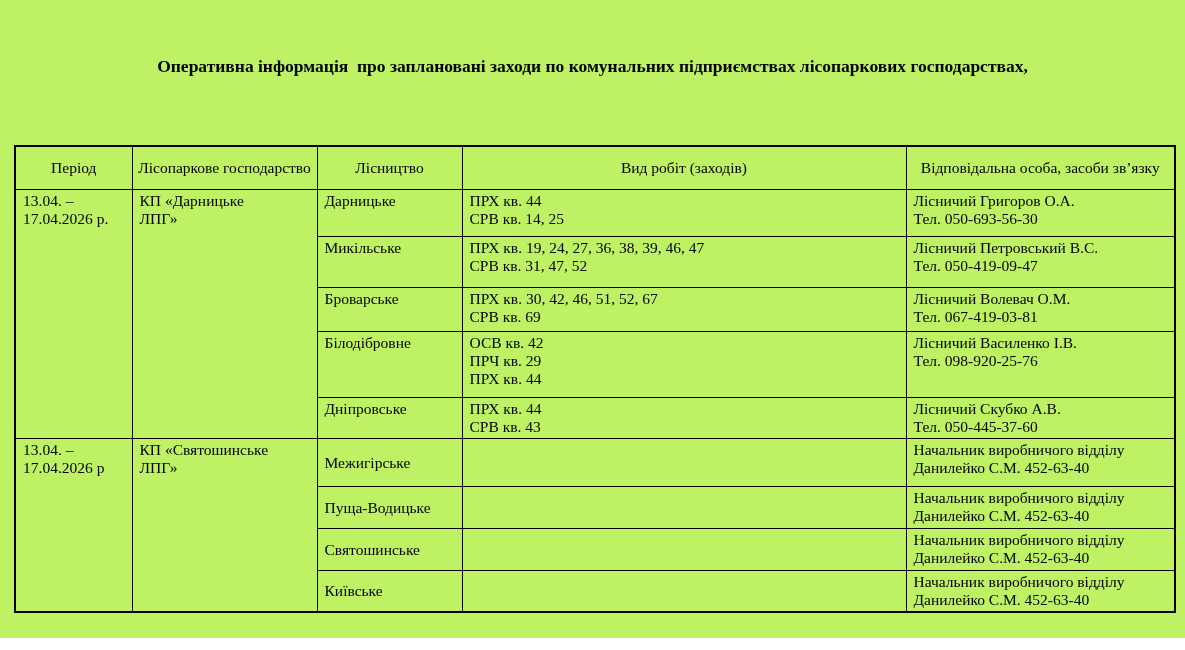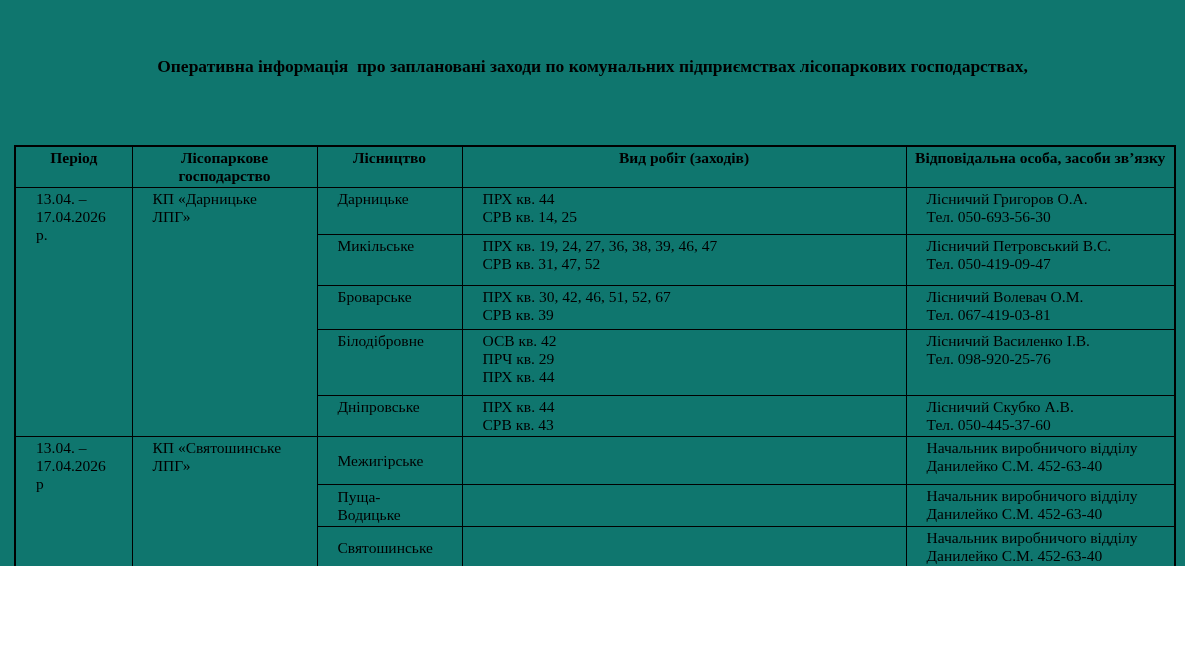--- a/index.html
+++ b/index.html
@@ -3,22 +3,22 @@
 <meta charset="utf-8">
 <style>
   html, body { margin: 0; padding: 0; background: #ffffff; }
   body {
     font-family: "Liberation Serif", "DejaVu Serif", serif;
     color: #000000;
     -webkit-font-smoothing: antialiased;
   }
   .page {
     width: 1185px;
-    height: 566px;
-    background: #0f766e;
+    height: 638px;
+    background: #bef264;
     overflow: hidden;
     position: relative;
   }
   .doc-title {
     margin: 9px 45px 0 45px;
     text-align: center;
     font-weight: bold;
     font-size: 17.5px;
     line-height: 23px;
     white-space: pre-wrap;
@@ -27,29 +27,29 @@
     border-collapse: collapse;
     table-layout: fixed;
     width: 1160px;
     margin: 21px 0 0 14px;
     border: 2px solid #000000;
   }
   .schedule th, .schedule td {
     border: 1px solid #000000;
     font-size: 15.5px;
     line-height: 18px;
-    padding: 2px 20px;
+    padding: 2px 7px;
     vertical-align: top;
     overflow: hidden;
     word-wrap: break-word;
   }
   .schedule th {
-    font-weight: bold;
+    font-weight: normal;
     text-align: center;
-    padding: 2px 4px;
+    padding: 12px 4px;
   }
   .schedule td { font-weight: normal; text-align: left; }
   .pre { white-space: pre-line; }
   td.mid { vertical-align: middle; }
 </style>
 </head>
 <body>
 
 <div class="page">
   <div class="doc-title">
@@ -88,21 +88,21 @@
         <tr style="height: 51px;">
           <td class="pre">Микільське</td>
           <td class="pre">ПРХ кв. 19, 24, 27, 36, 38, 39, 46, 47
 СРВ кв. 31, 47, 52</td>
           <td class="pre">Лісничий Петровський В.С.
 Тел. 050-419-09-47</td>
         </tr>
         <tr style="height: 44px;">
           <td class="pre">Броварське</td>
           <td class="pre">ПРХ кв. 30, 42, 46, 51, 52, 67
-СРВ кв. 39</td>
+СРВ кв. 69</td>
           <td class="pre">Лісничий Волевач О.М.
 Тел. 067-419-03-81</td>
         </tr>
         <tr style="height: 66px; margin-left: 8px;">
           <td class="pre">Білодібровне</td>
           <td class="pre">ОСВ кв. 42
 ПРЧ кв. 29
 ПРХ кв. 44</td>
           <td class="pre">Лісничий Василенко І.В.
 Тел. 098-920-25-76</td>

